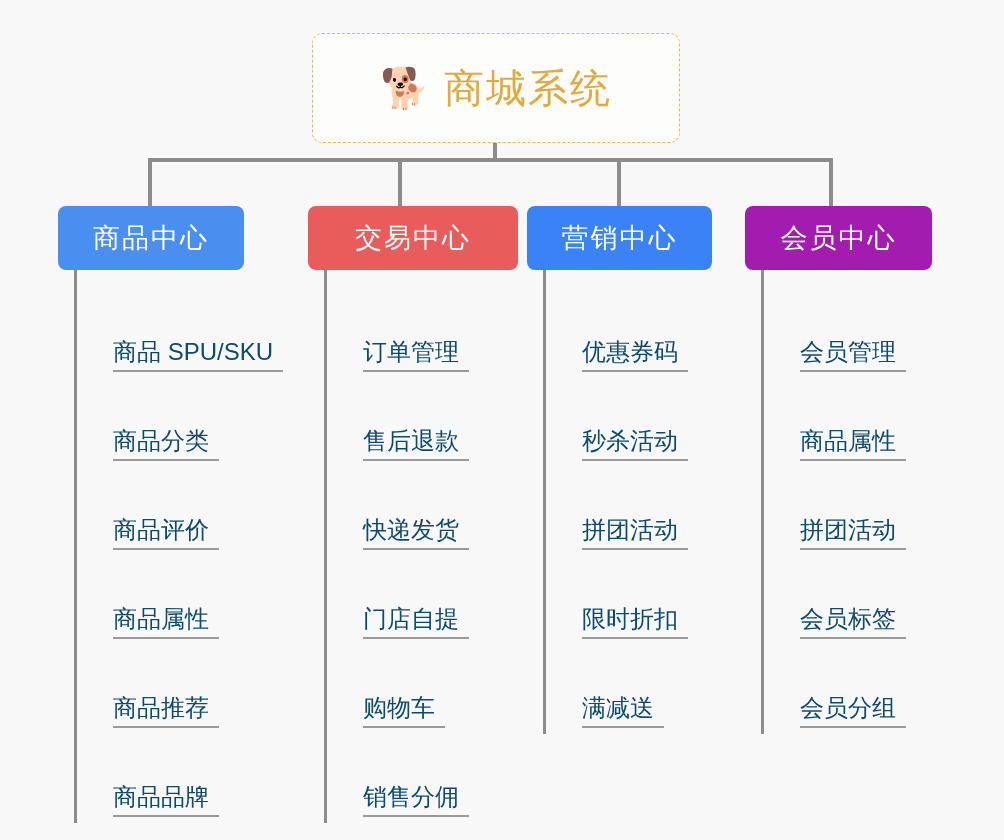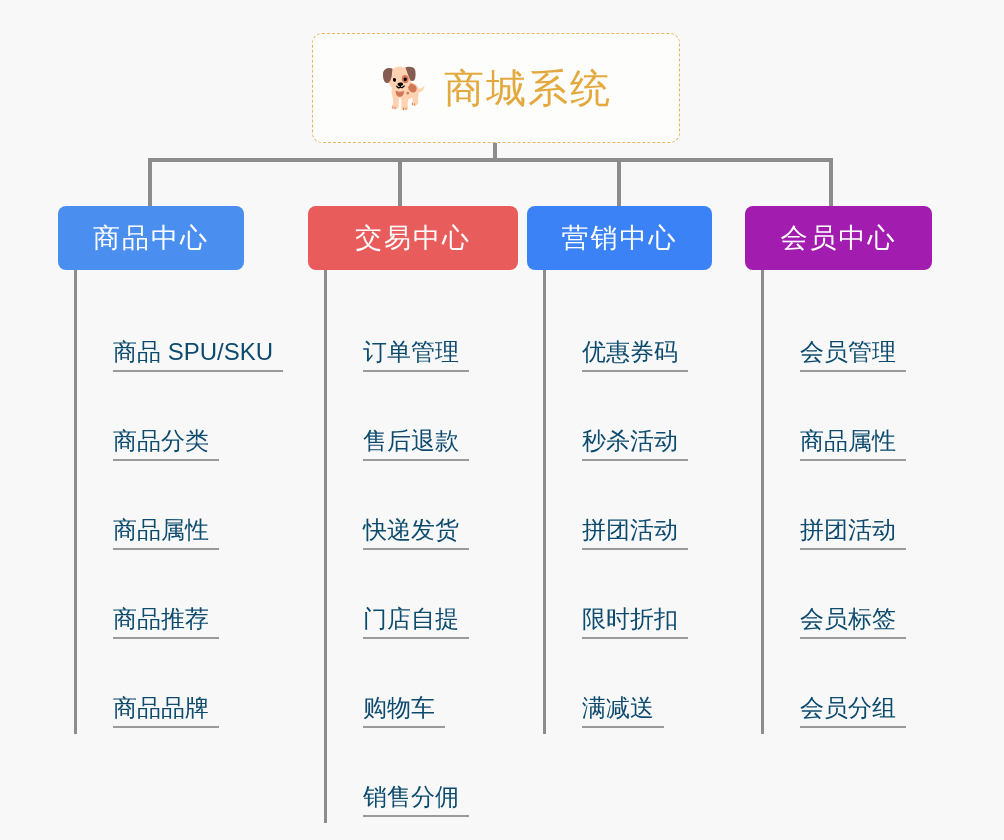--- a/index.html
+++ b/index.html
@@ -150,20 +150,23 @@
   <div class="column" id="column-0">
     <div class="category-box">商品中心</div>
     <div class="leaf-list">
       <div class="leaf-item">
           <span class="leaf-label">商品 SPU/SKU</span>
         </div>
       <div class="leaf-item">
           <span class="leaf-label">商品分类</span>
         </div>
       <div class="leaf-item">
+          <span class="leaf-label">商品评价</span>
+        </div>
+      <div class="leaf-item">
           <span class="leaf-label">商品属性</span>
         </div>
       <div class="leaf-item">
           <span class="leaf-label">商品推荐</span>
         </div>
       <div class="leaf-item">
           <span class="leaf-label">商品品牌</span>
         </div>
     </div>
   </div>

